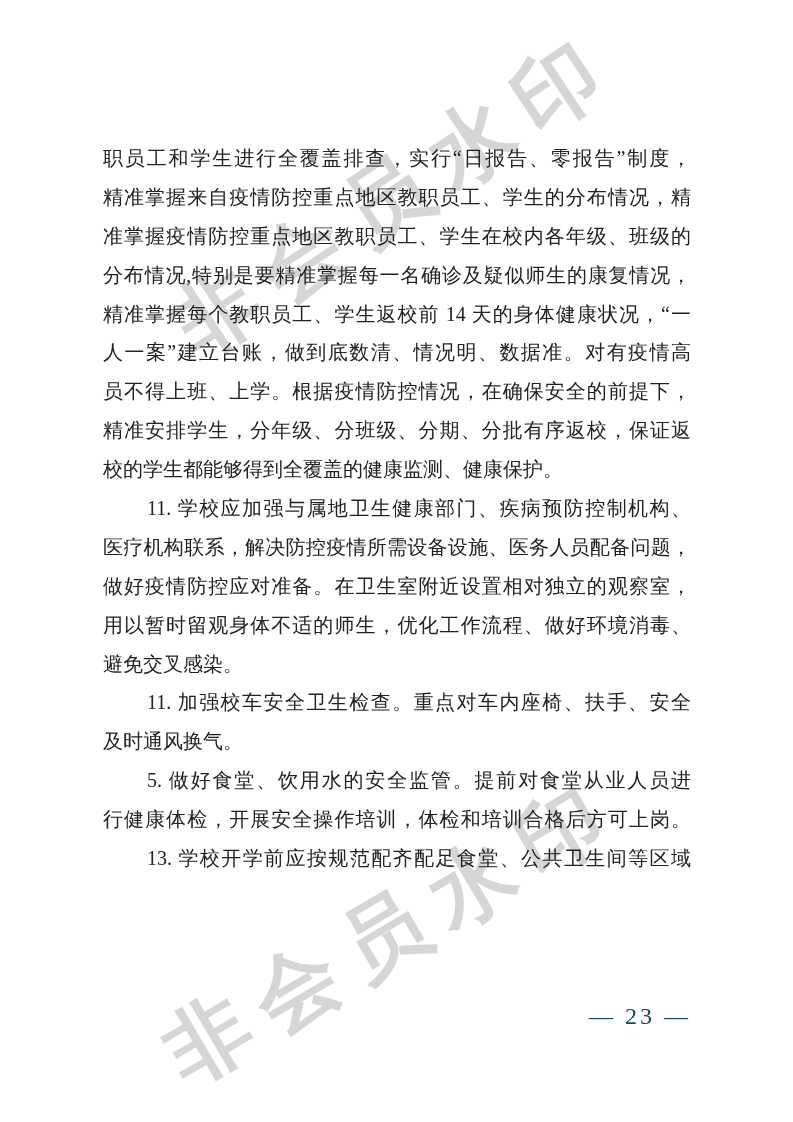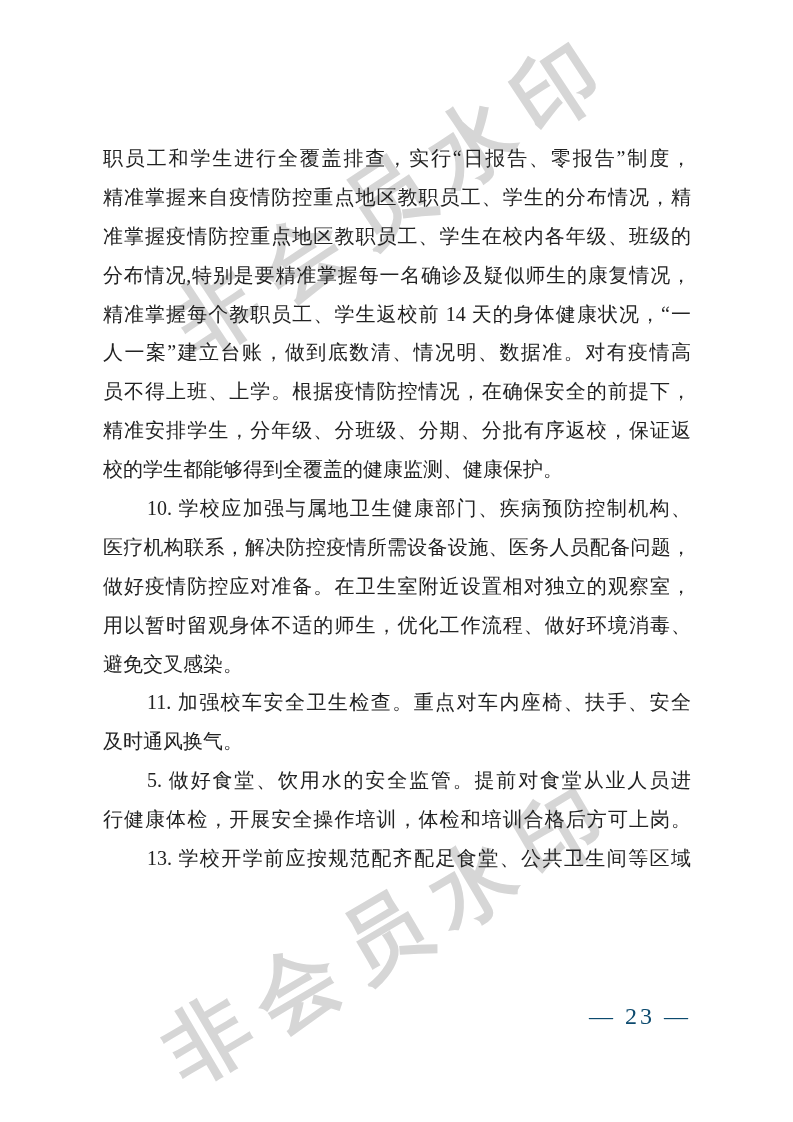--- a/index.html
+++ b/index.html
@@ -74,21 +74,21 @@
   <div class="text-block">
     <div class="line">职员工和学生进行全覆盖排查，实行“日报告、零报告”制度，</div>
     <div class="line">精准掌握来自疫情防控重点地区教职员工、学生的分布情况，精</div>
     <div class="line">准掌握疫情防控重点地区教职员工、学生在校内各年级、班级的</div>
     <div class="line">分布情况,特别是要精准掌握每一名确诊及疑似师生的康复情况，</div>
     <div class="line">精准掌握每个教职员工、学生返校前 14 天的身体健康状况，“一</div>
     <div class="line">人一案”建立台账，做到底数清、情况明、数据准。对有疫情高</div>
     <div class="line">员不得上班、上学。根据疫情防控情况，在确保安全的前提下，</div>
     <div class="line">精准安排学生，分年级、分班级、分期、分批有序返校，保证返</div>
     <div class="line end">校的学生都能够得到全覆盖的健康监测、健康保护。</div>
-    <div class="line indent">10. 学校应加强与属地卫生健康部门、疾病预防控制机构、</div>
+    <div class="line indent">11. 学校应加强与属地卫生健康部门、疾病预防控制机构、</div>
     <div class="line">医疗机构联系，解决防控疫情所需设备设施、医务人员配备问题，</div>
     <div class="line">做好疫情防控应对准备。在卫生室附近设置相对独立的观察室，</div>
     <div class="line">用以暂时留观身体不适的师生，优化工作流程、做好环境消毒、</div>
     <div class="line end">避免交叉感染。</div>
     <div class="line indent">11. 加强校车安全卫生检查。重点对车内座椅、扶手、安全</div>
     <div class="line end">及时通风换气。</div>
     <div class="line indent">5. 做好食堂、饮用水的安全监管。提前对食堂从业人员进</div>
     <div class="line">行健康体检，开展安全操作培训，体检和培训合格后方可上岗。</div>
     <div class="line indent">13. 学校开学前应按规范配齐配足食堂、公共卫生间等区域</div>
   </div>

